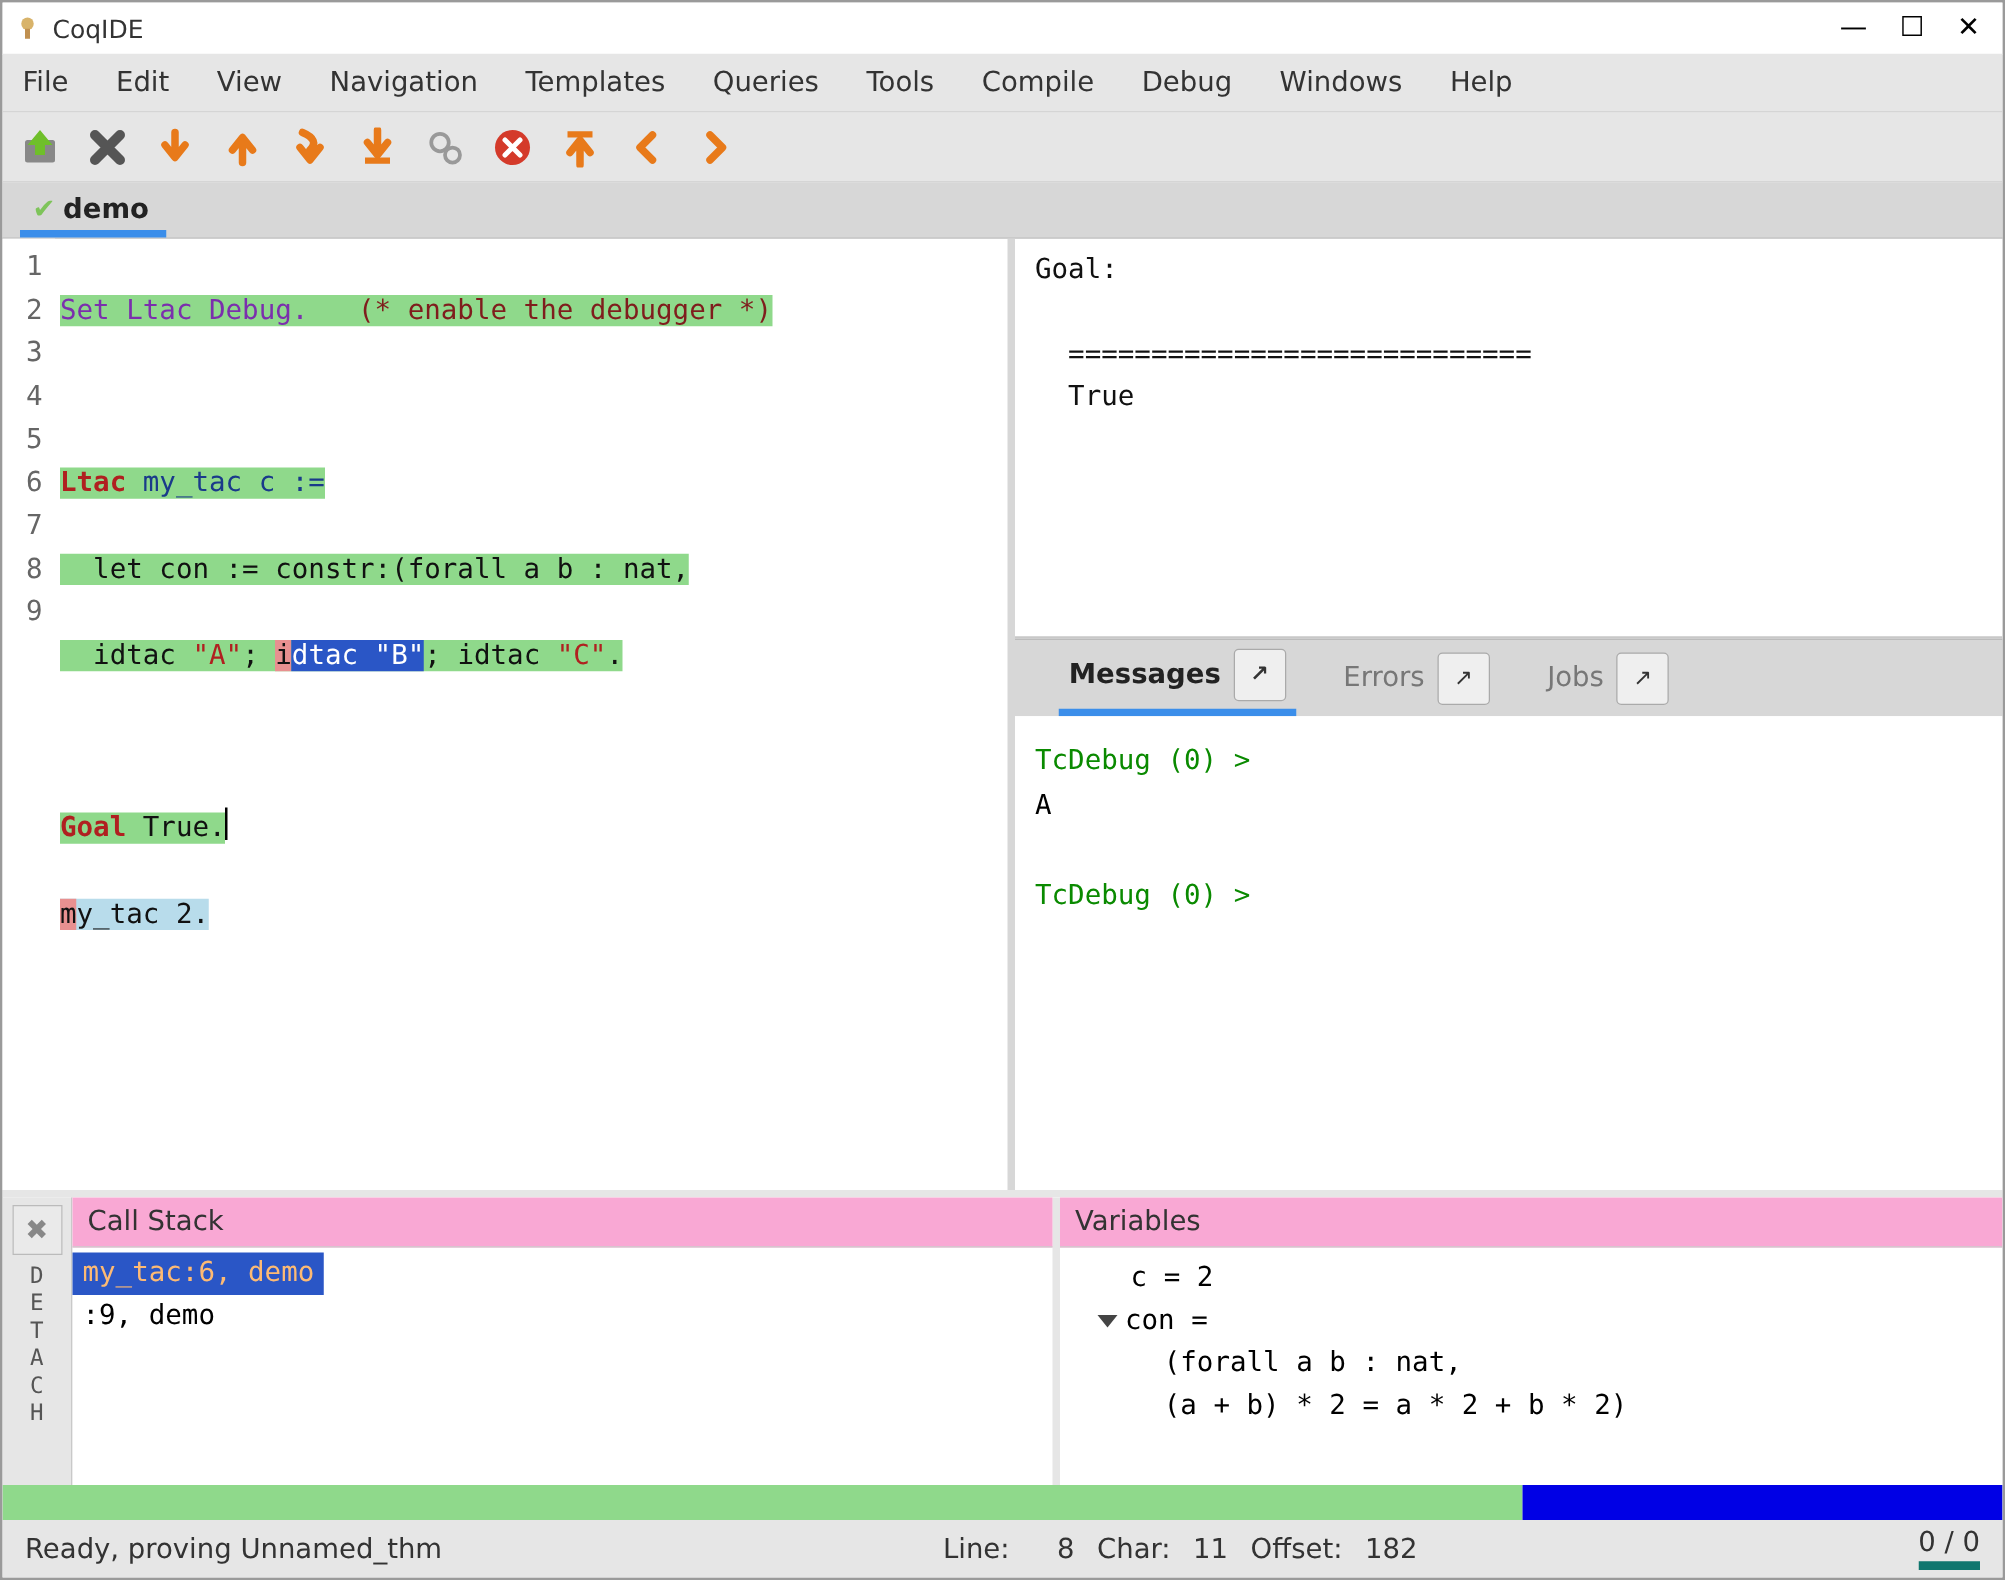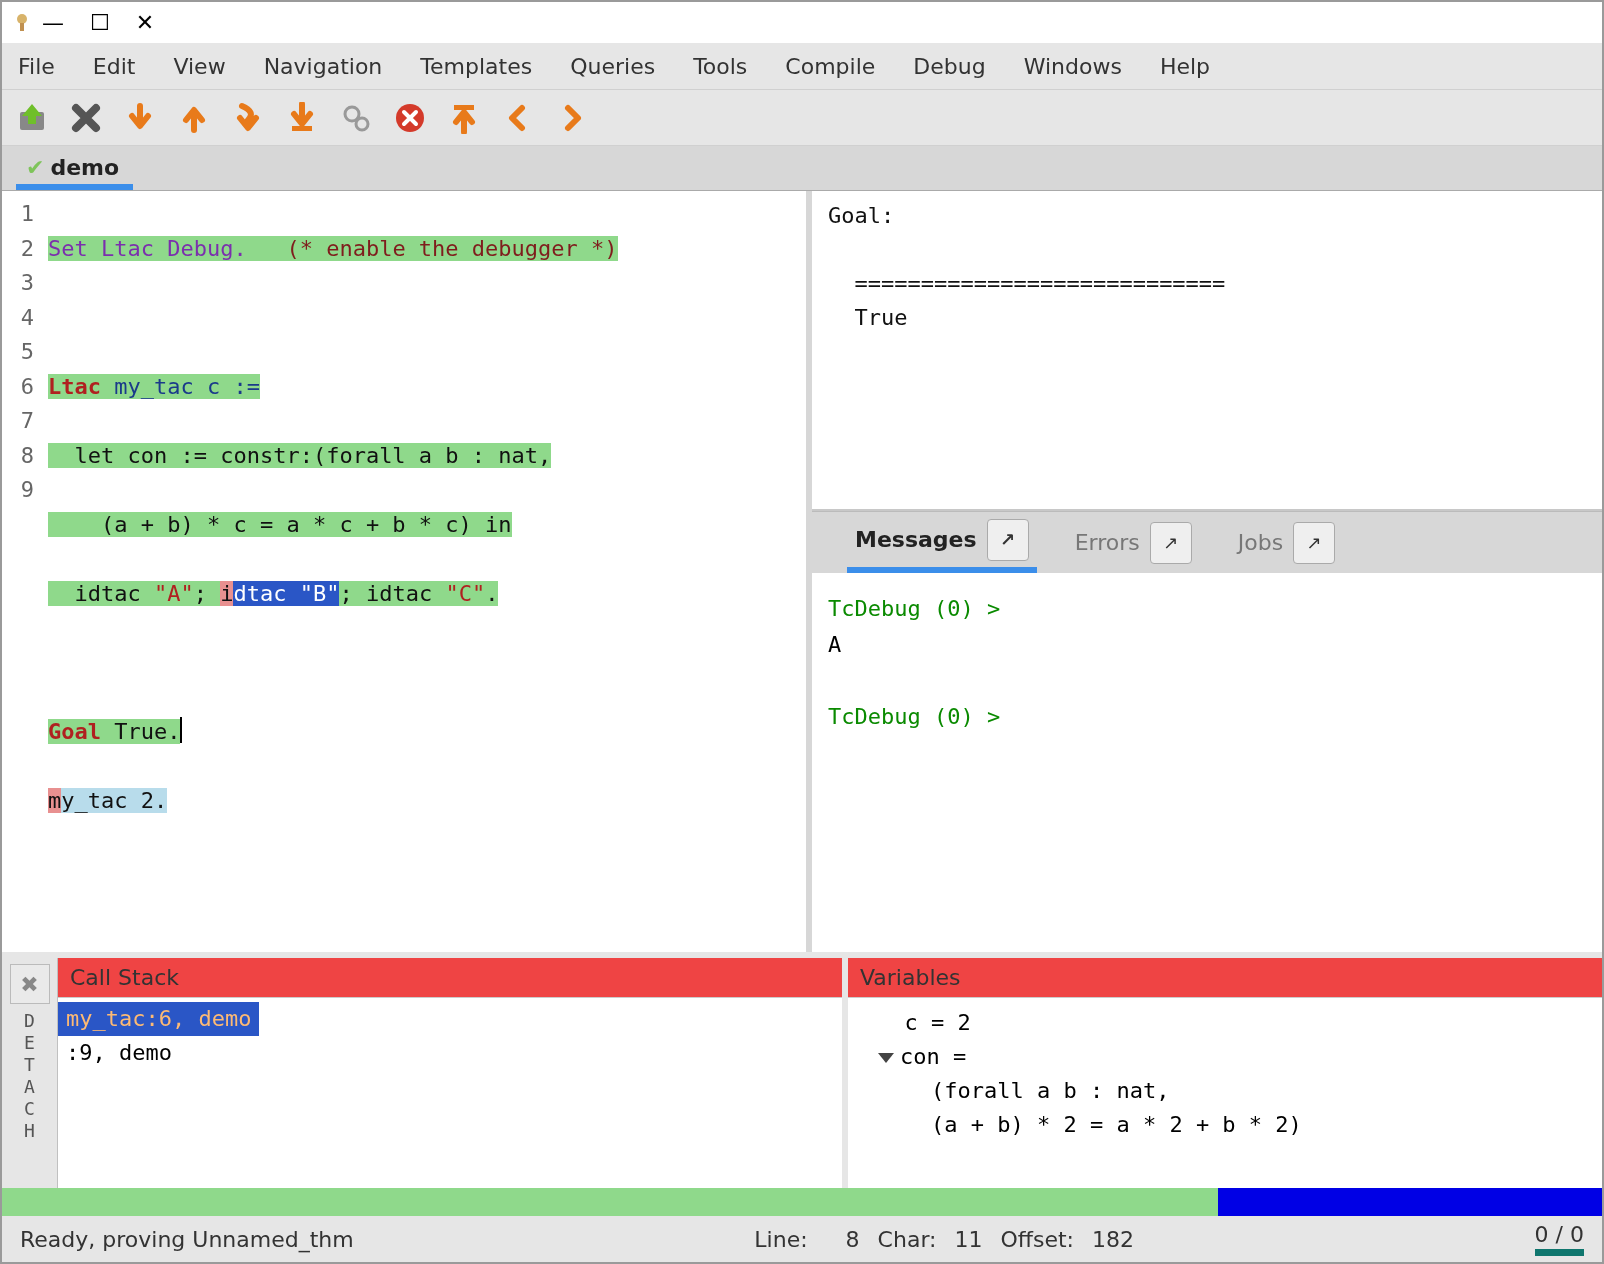--- a/index.html
+++ b/index.html
@@ -53,21 +53,21 @@
 .popbtn { width: 42px; height: 42px; background: #efefef; border: 1px solid #aaa; border-radius: 4px; display: flex; align-items: center; justify-content: center; font-size: 18px; color: #333; }
 .msgbody { flex: 1; background: #fff; padding: 18px 16px; font-family: "DejaVu Sans Mono", monospace; font-size: 22px; line-height: 36px; white-space: pre; }
 .dbg-green { color: #0a8a00; }
 
 
 .debugsection { height: 236px; display: flex; border-top: 6px solid #e6e6e6; }
 .detachcol { width: 56px; background: #e6e6e6; display: flex; flex-direction: column; align-items: center; border-right: 1px solid #c0c0c0; }
 .detach-x { width: 40px; height: 40px; background: #eaeaea; border: 1px solid #bbb; margin: 6px 0; display:flex;align-items:center;justify-content:center; color:#888;font-size:22px;font-weight:bold;}
 .detach-letters { font-family: "DejaVu Sans Mono", monospace; font-size: 18px; color: #555; line-height: 22px; text-align: center; }
 .callstack { width: 790px; display: flex; flex-direction: column; background: #fff; border-right: 6px solid #e6e6e6; }
-.panelhdr { height: 40px; background: #ef4444; display: flex; align-items: center; padding: 0 12px; font-size: 22px; color: #333; border-bottom: 1px solid #ccc; }
+.panelhdr { height: 40px; background: #f9a8d4; display: flex; align-items: center; padding: 0 12px; font-size: 22px; color: #333; border-bottom: 1px solid #ccc; }
 .stackbody { flex:1; padding: 4px 0; font-family: "DejaVu Sans Mono", monospace; font-size: 22px; line-height: 34px; }
 .stackrow { padding: 0 8px; white-space: pre; }
 .stackrow.sel { background: #2a56c6; color: #fdba74; display:inline-block; }
 .varpanel { flex: 1; display: flex; flex-direction: column; background: #fff; }
 .varbody { flex:1; padding: 8px 30px; font-family: "DejaVu Sans Mono", monospace; font-size: 22px; line-height: 34px; white-space: pre; }
 .tw { display:inline-block; width:0;height:0; border-left:8px solid transparent; border-right:8px solid transparent; border-top:10px solid #444; margin-right:6px; vertical-align:middle;}
 
 
 .progress { height: 28px; display: flex; }
 .progress .pgreen { background: #8fd98b; }
@@ -80,20 +80,21 @@
 </head>
 <body>
 
 <div class="titlebar">
   <span class="appicon">
     <svg viewBox="0 0 24 24">
         <circle cx="12" cy="8" r="5" fill="#d8b36a"></circle>
         <rect x="10" y="12" width="4" height="8" fill="#c09050"></rect>
       </svg>
   </span>
+  <span class="title">CoqIDE</span>
   <div class="winbtns">
     <span>—</span>
     <span>☐</span>
     <span>✕</span>
   </div>
 </div>
 
 <div class="menubar">
   <span class="menuitem">File</span>
   <span class="menuitem">Edit</span>
@@ -189,21 +190,20 @@
       <div>6</div>
       <div>7</div>
       <div>8</div>
       <div>9</div>
     </div>
     <div class="editor">
 <span class="codeline"><span class="hl-green"><span class="tok-purple">Set Ltac Debug.</span><span class="tok-comment">   (* enable the debugger *)</span></span></span>
 <span class="codeline"> </span>
 <span class="codeline"><span class="hl-green"><span class="tok-red">Ltac</span><span class="tok-dkblue"> my_tac c :=</span></span></span>
 <span class="codeline"><span class="hl-green">  let con := constr:(forall a b : nat,</span></span>
-<span class="codeline"><span class="hl-green">    (a + b) * c = a * c + b * c) in</span></span>
 <span class="codeline"><span class="hl-green"><span>  idtac </span><span class="tok-str">"A"</span><span>; </span><span class="sel-pink">i</span><span class="sel-dblue">dtac "B"</span><span>; idtac </span><span class="tok-str">"C"</span><span>.</span></span></span>
 <span class="codeline"> </span>
 <span class="codeline"><span class="hl-green"><span class="tok-red">Goal</span><span> True.</span></span><span class="cursor-bar"></span></span>
 <span class="codeline"><span class="hl-blue"><span class="sel-pink">m</span><span>y_tac 2.</span></span></span>
     </div>
   </div>
   <div class="rightpane">
     <div class="goalpane"><span>Goal:</span>
 
 <span>  ============================</span>

